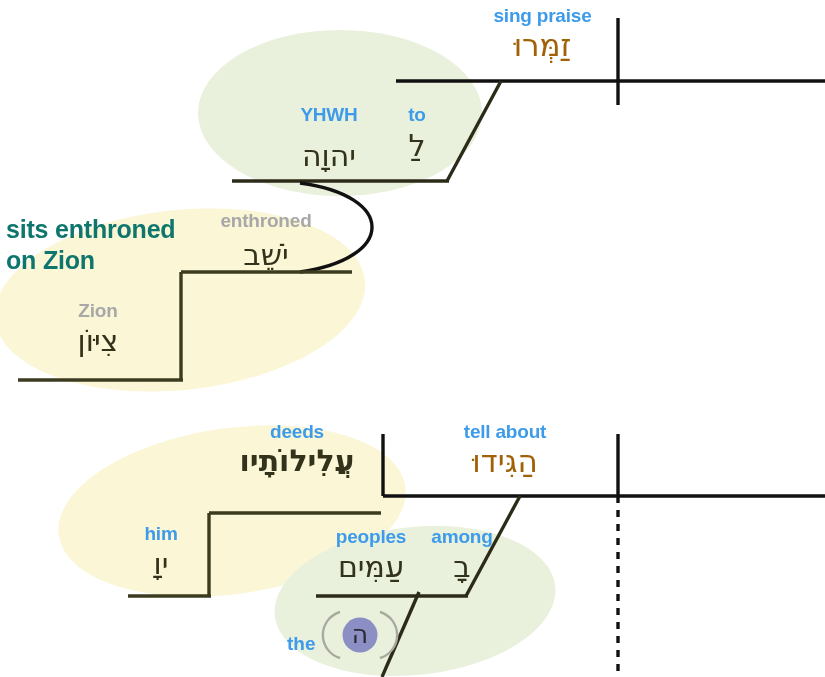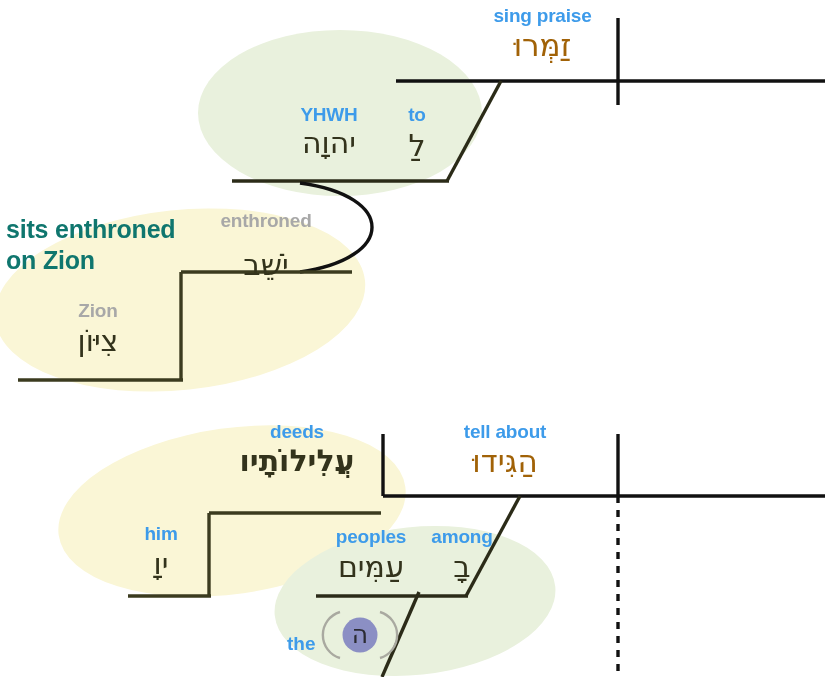--- a/index.html
+++ b/index.html
@@ -139,31 +139,31 @@
       <div class="heb heb-black heb-big" style="margin-top:5px;">זַמְּרוּ</div>
     </div>
 
     <div class="node" style="left:371px; top:105px; width:92px;">
       <div class="gloss gloss-word">to</div>
       <div class="heb heb-olive" style="margin-top:7px;">לַ</div>
     </div>
 
     <div class="node" style="left:248px; top:105px; width:162px;">
       <div class="gloss gloss-word">YHWH</div>
-      <div class="heb heb-olive" style="margin-top:4px;">יהוָה</div>
+      <div class="heb heb-olive" style="margin-top:17px;">יהוָה</div>
     </div>
 
     <div class="node gloss gloss-phrase" style="left:6px; top:214px; width:190px;">
       <div>sits enthroned</div>
       <div>on Zion</div>
     </div>
 
     <div class="node" style="left:186px; top:211px; width:160px;">
       <div class="gloss gloss-gray">enthroned</div>
-      <div class="heb heb-olive" style="margin-top:20px;text-align:center;">יֹשֵׁב</div>
+      <div class="heb heb-olive" style="margin-top:10px;text-align:center;">יֹשֵׁב</div>
     </div>
 
     <div class="node" style="left:24px; top:301px; width:148px;">
       <div class="gloss gloss-gray">Zion</div>
       <div class="heb heb-olive" style="margin-top:6px;text-align:center;">צִיּוֹן</div>
     </div>
 
     <div class="node" style="left:410px; top:422px; width:190px;">
       <div class="gloss gloss-word">tell about</div>
       <div class="heb heb-black heb-big" style="margin-top:5px;">הַגִּידוּ</div>

